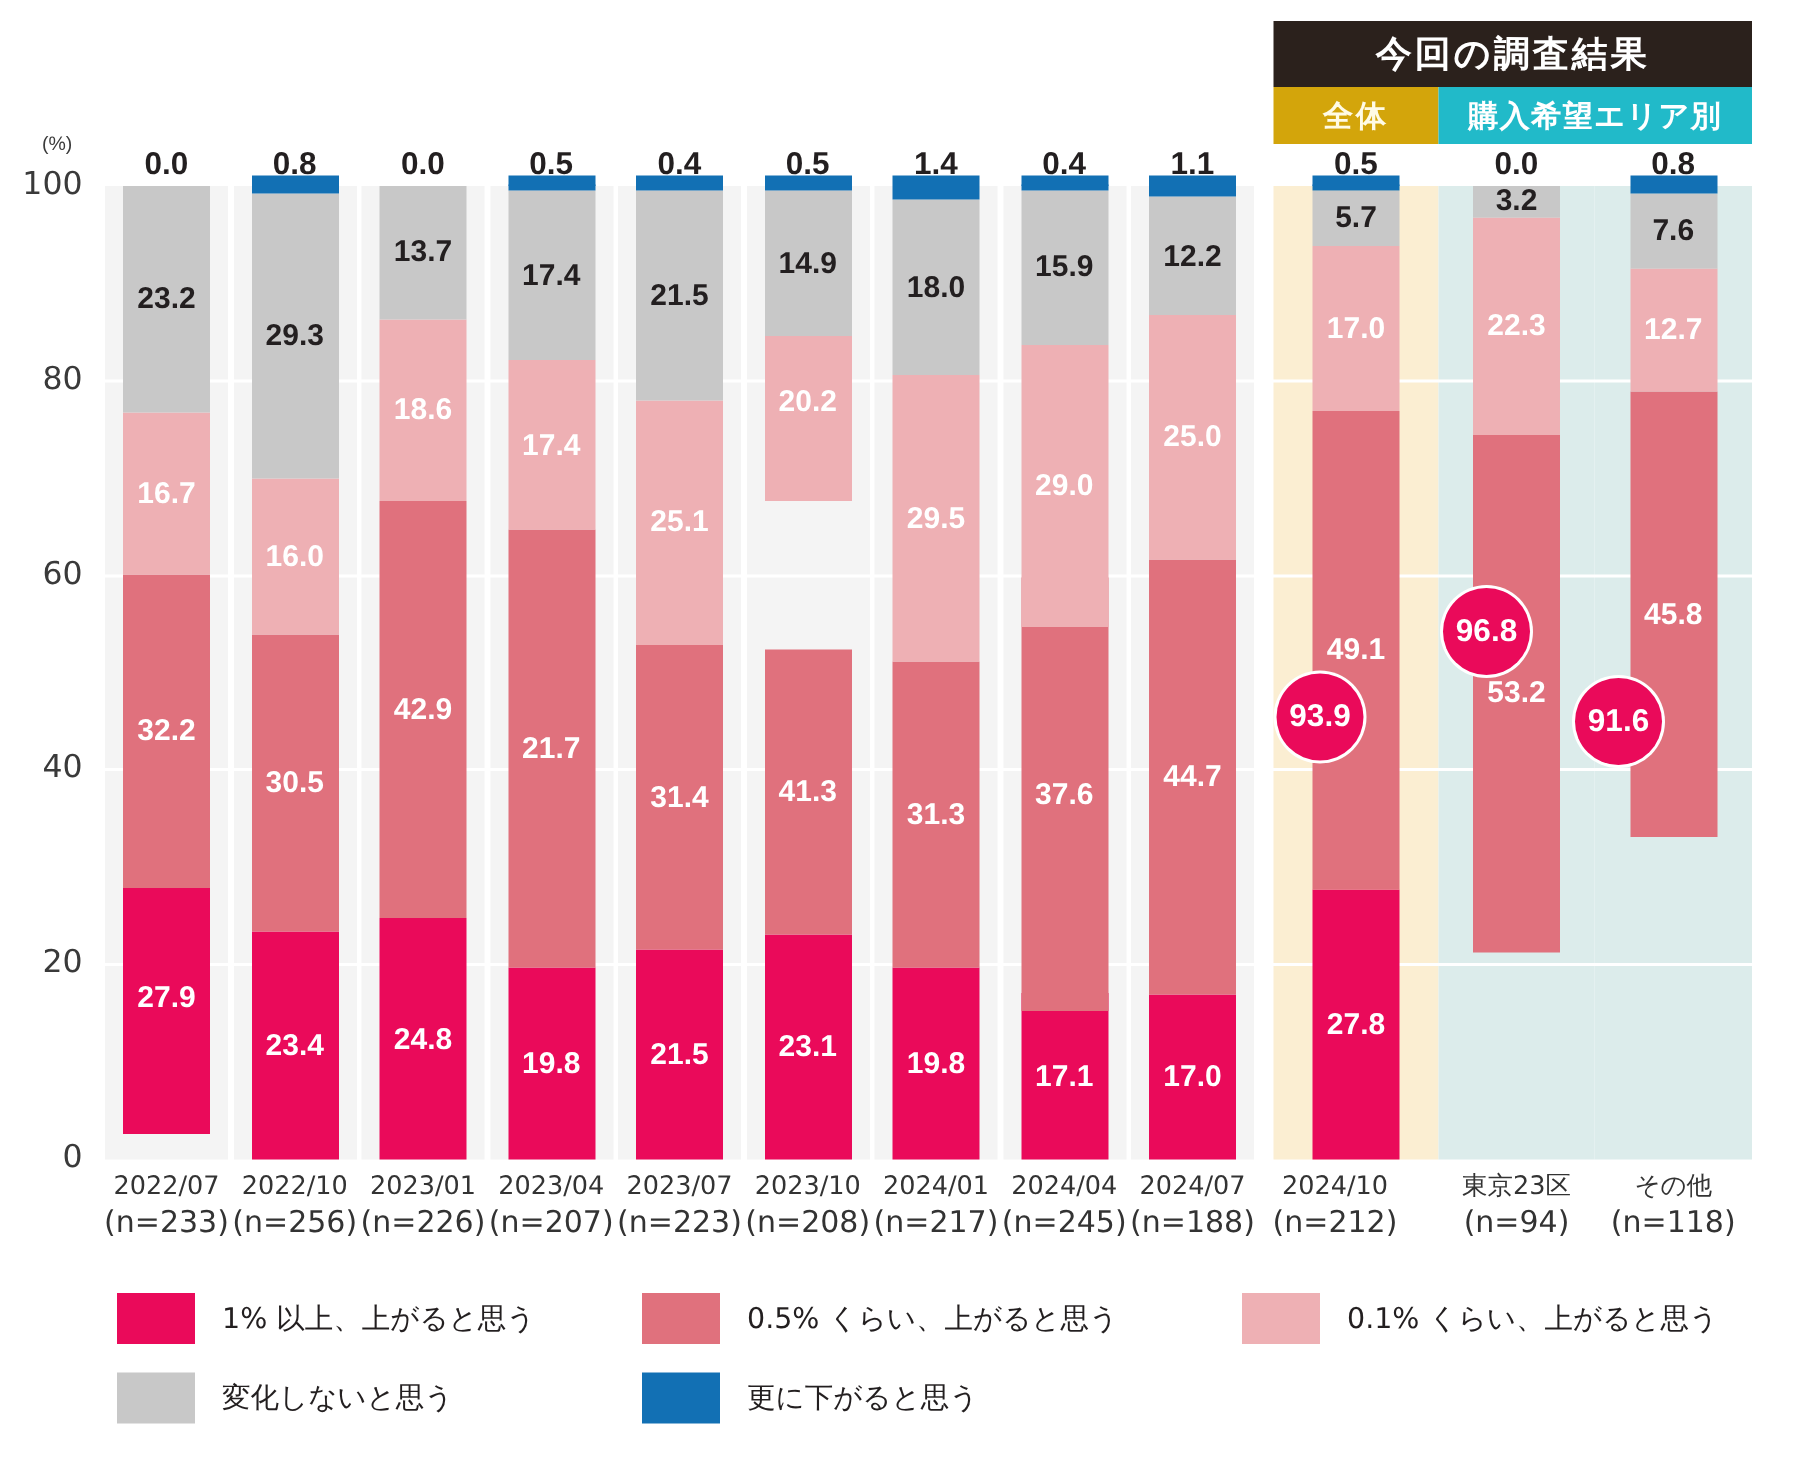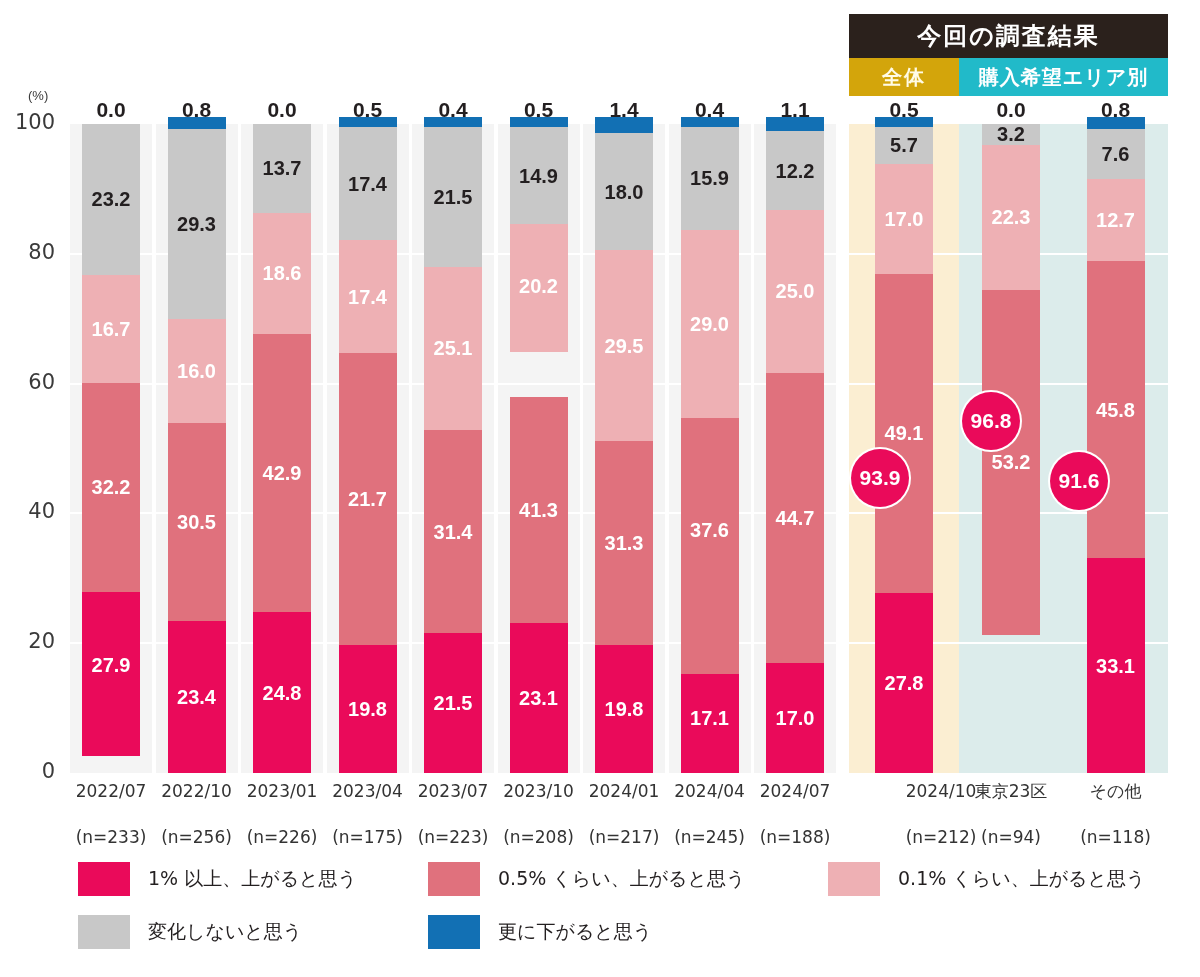--- a/index.html
+++ b/index.html
@@ -85,21 +85,21 @@
   .xlabel {
     position: absolute;
     width: 110px;
     text-align: center;
     top: 781px;
     font-size: 17px;
     color: #333;
     line-height: 1.22;
     font-family: "DejaVu Sans", sans-serif;
   }
-  .xlabel .n { display: block; font-size: 17px; margin-top: 25px; }
+  .xlabel .n { display: block; font-size: 20px; }
 
   
   .badge {
     position: absolute;
     border-radius: 50%;
     background: #ea0a5a;
     color: #fff;
     display: flex;
     align-items: center;
     justify-content: center;
@@ -234,21 +234,21 @@
         <div class="seg s-up01" style="bottom: 419.903px; height: 112.926px;">
           <span>17.4</span>
         </div>
         <div class="seg s-flat" style="bottom: 532.829px; height: 112.926px;">
           <span>17.4</span>
         </div>
         <div class="seg s-down" style="bottom: 645.755px; height: 4px;"></div>
         <div class="seg s-down" style="bottom: 649px; height: 7px; top: -7px;"></div>
       </div>
       <div class="toplabel" style="left: 329.5px;">0.5</div>
-      <div class="xlabel" style="left: 312.5px;"><span>2023/04</span><span class="n">(n=175)</span></div>
+      <div class="xlabel" style="left: 312.5px;"><span>2023/04</span><span class="n">(n=207)</span></div>
       <div class="bar" style="left: 424px; top: 124px; height: 649px;">
         <div class="seg s-up1" style="bottom: 0px; height: 139.535px;">
           <span>21.5</span>
         </div>
         <div class="seg s-up05" style="bottom: 139.535px; height: 203.786px;">
           <span>31.4</span>
         </div>
         <div class="seg s-up01" style="bottom: 343.321px; height: 162.899px;">
           <span>25.1</span>
         </div>
@@ -257,24 +257,24 @@
         </div>
         <div class="seg s-down" style="bottom: 645.755px; height: 4px;"></div>
         <div class="seg s-down" style="bottom: 649px; height: 7px; top: -7px;"></div>
       </div>
       <div class="toplabel" style="left: 415px;">0.4</div>
       <div class="xlabel" style="left: 398px;"><span>2023/07</span><span class="n">(n=223)</span></div>
       <div class="bar" style="left: 509.5px; top: 124px; height: 649px;">
         <div class="seg s-up1" style="bottom: 0px; height: 149.919px;">
           <span>23.1</span>
         </div>
-        <div class="seg s-up05" style="bottom: 149.919px; height: 226px;">
+        <div class="seg s-up05" style="bottom: 149.919px; height: 190px;">
           <span>41.3</span>
         </div>
-        <div class="seg s-up01" style="bottom: 421px; height: 131.098px;">
+        <div class="seg s-up01" style="bottom: 439px; height: 131.098px;">
           <span>20.2</span>
         </div>
         <div class="seg s-flat" style="bottom: 549.054px; height: 96.701px;">
           <span>14.9</span>
         </div>
         <div class="seg s-down" style="bottom: 645.755px; height: 4px;"></div>
         <div class="seg s-down" style="bottom: 649px; height: 7px; top: -7px;"></div>
       </div>
       <div class="toplabel" style="left: 500.5px;">0.5</div>
       <div class="xlabel" style="left: 483.5px; text-align: center;"><span>2023/10</span><span class="n">(n=208)</span></div>
@@ -342,38 +342,35 @@
         <div class="seg s-up01" style="bottom: 499.081px; height: 110.33px;">
           <span>17.0</span>
         </div>
         <div class="seg s-flat" style="bottom: 609.411px; height: 36.993px;">
           <span>5.7</span>
         </div>
         <div class="seg s-down" style="bottom: 646.404px; height: 4px;"></div>
         <div class="seg s-down" style="bottom: 649px; height: 7px; top: -7px;"></div>
       </div>
       <div class="toplabel" style="left: 866px;">0.5</div>
-      <div class="xlabel" style="left: 886px;"><span>2024/10</span><span class="n">(n=212)</span></div>
+      <div class="xlabel" style="left: 835px;"><span>2024/10</span><span class="n">(n=212)</span></div>
       <div class="bar" style="left: 982px; top: 124px; height: 649px;">
         <div class="seg s-up05" style="bottom: 138.237px; height: 345.268px;">
           <span>53.2</span>
         </div>
         <div class="seg s-up01" style="bottom: 483.505px; height: 144.727px;">
           <span>22.3</span>
         </div>
         <div class="seg s-flat" style="bottom: 628.232px; height: 20.768px;">
           <span>3.2</span>
         </div>
       </div>
       <div class="toplabel" style="left: 973px;">0.0</div>
       <div class="xlabel" style="left: 956px;"><span>東京23区</span><span class="n">(n=94)</span></div>
       <div class="bar" style="left: 1086.5px; top: 124px; height: 649px;">
-        <div class="seg s-up1" style="bottom: 0px; height: 214.819px;">
-          <span>33.1</span>
-        </div>
         <div class="seg s-up05" style="bottom: 214.819px; height: 297.242px;">
           <span>45.8</span>
         </div>
         <div class="seg s-up01" style="bottom: 512.061px; height: 82.423px; align-items: center;">
           <span>12.7</span>
         </div>
         <div class="seg s-flat" style="bottom: 594.484px; height: 49.324px;">
           <span>7.6</span>
         </div>
         <div class="seg s-down" style="bottom: 643.808px; height: 5.192px;"></div>

